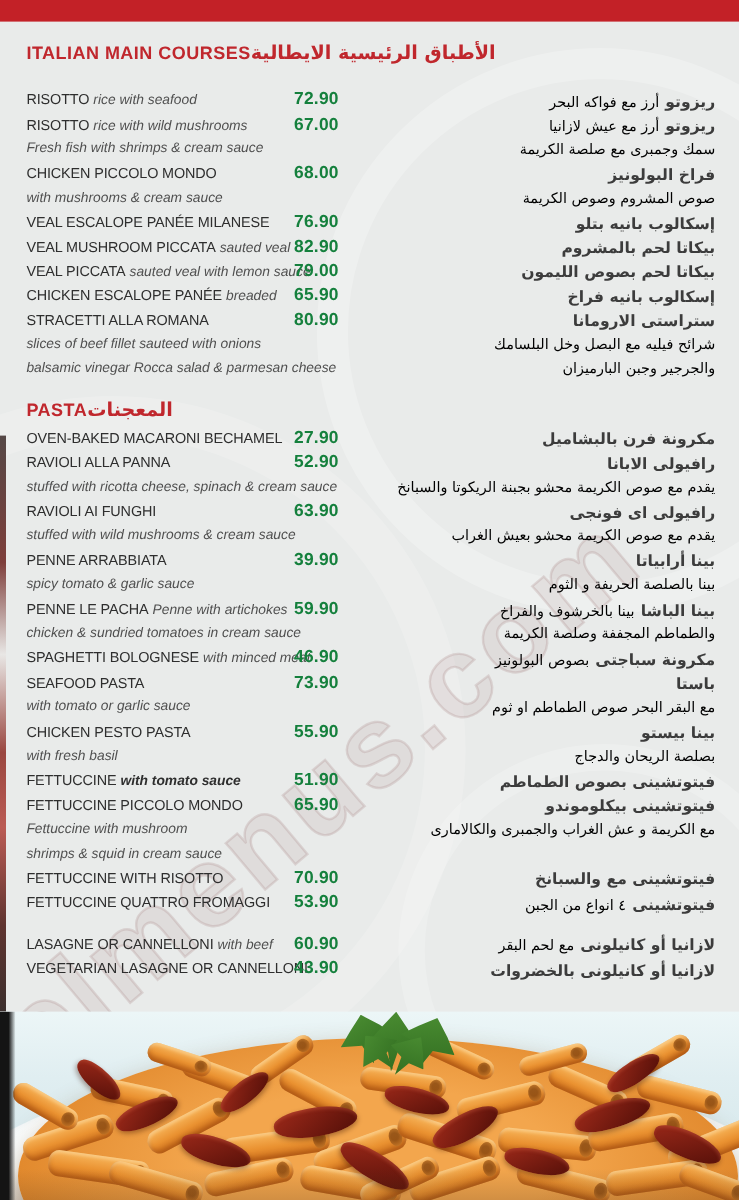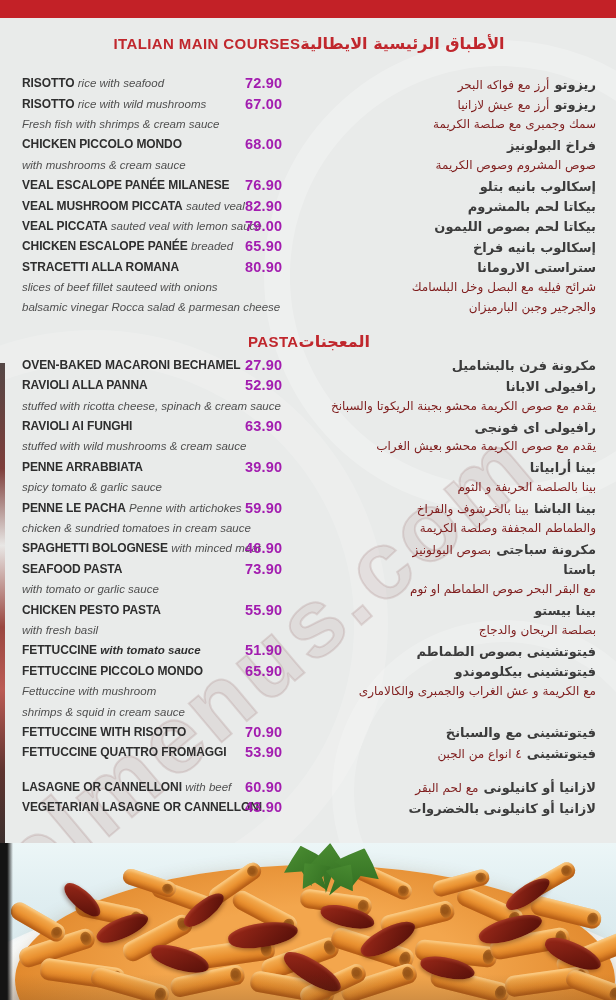--- a/index.html
+++ b/index.html
@@ -25,38 +25,38 @@
     pointer-events:none;white-space:nowrap;
   }
   .left-strip{
     position:absolute;left:0;top:363px;width:5px;height:480px;
     background:linear-gradient(180deg,#3a2a28 0%,#6b201c 22%,#e8e6e4 38%,#8c2a22 55%,#b3423a 68%,#47140f 85%,#1d0e0c 100%);
     opacity:.85;
   }
 
   .menu{position:absolute;left:22px;top:34px;width:574px;}
 
-  .sec-head{display:flex;justify-content:center;align-items:baseline;}
+  .sec-head{display:flex;justify-content:flex-start;align-items:baseline;}
   .sec-en{color:#c0272d;font-weight:bold;font-size:15px;letter-spacing:.4px;}
   .sec-ar{color:#c0272d;font-weight:bold;font-size:16px;direction:rtl;font-family:"DejaVu Sans",sans-serif;}
   .section.first .sec-head{margin-bottom:20px;}
   .section.second{margin-top:14px;}
   .section.second .sec-head{margin-bottom:4px;}
 
   .row{display:grid;grid-template-columns:223px 70px 1fr;height:20.4px;align-items:center;}
   .row.spacer{height:14px;}
   .c-en{white-space:nowrap;color:#2e2e2e;font-size:12px;}
-  .en-name{font-weight:bold;letter-spacing:-.1px;}
+  .en-name{font-weight:normal;letter-spacing:-.1px;}
   .en-desc{font-style:italic;font-weight:normal;color:#4f4f4f;font-size:11.5px;}
   .en-desc.bold{font-weight:bold;color:#2e2e2e;}
   .row.descrow .c-en{font-style:italic;color:#4f4f4f;font-size:11.5px;}
-  .c-price{color:#a21caf;font-weight:bold;font-size:14.5px;letter-spacing:.2px;}
+  .c-price{color:#15803d;font-weight:bold;font-size:14.5px;letter-spacing:.2px;}
   .c-ar{direction:rtl;text-align:right;white-space:nowrap;font-family:"DejaVu Sans",sans-serif;}
   .ar-name{color:#3c3c3c;font-weight:bold;font-size:13px;}
-  .ar-red{color:#7f1d1d;font-size:12px;}
+  .ar-red{color:#000000;font-size:12px;}
 
   
   .photo{position:absolute;left:0;top:843px;width:616px;height:157px;overflow:hidden;
     background:linear-gradient(180deg,#ecf6f7 0%,#e0eef1 35%,#d2e5e9 100%);}
   .plate{position:absolute;left:-70px;top:40px;width:760px;height:300px;border-radius:50%;
     background:radial-gradient(ellipse at 50% 30%,#feffff 50%,#eef6f7 72%,#dcebed 100%);
     box-shadow:0 -4px 10px rgba(150,170,180,.35) inset;}
   .pasta-blob{position:absolute;left:15px;top:22px;width:600px;height:230px;border-radius:50%;
     background:radial-gradient(ellipse at 50% 45%,#f3a64d 35%,#e28a2e 70%,#cf7320 100%);
     box-shadow:0 10px 22px rgba(120,80,30,.45);}

